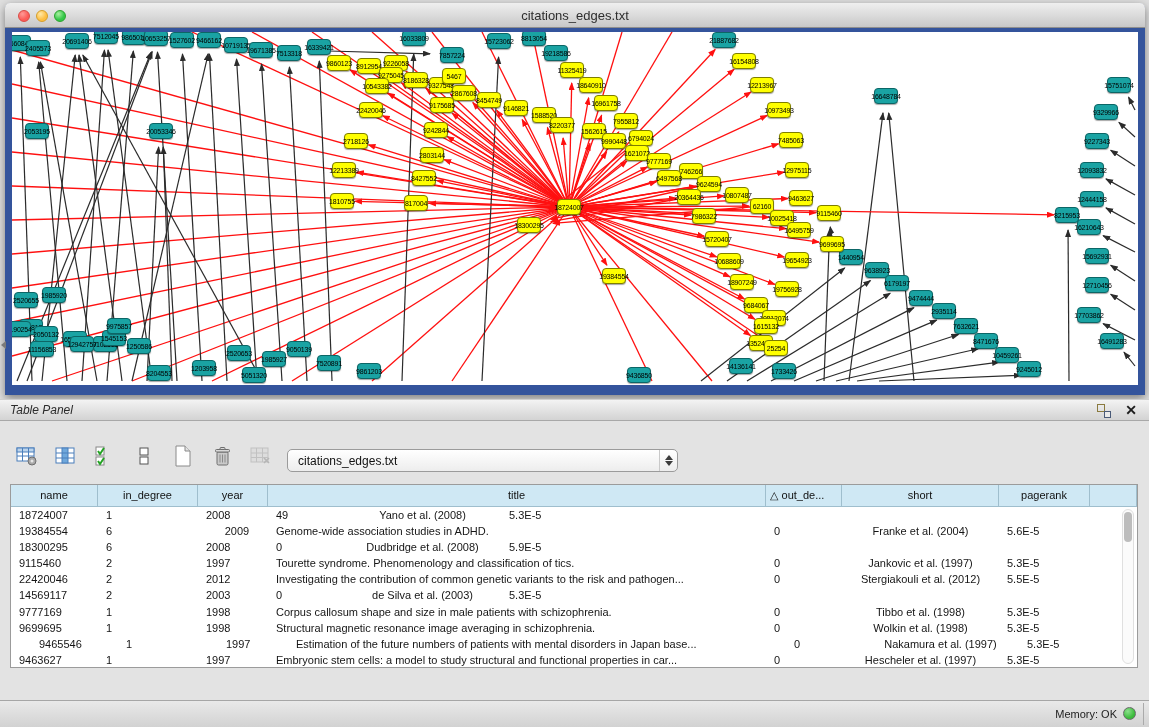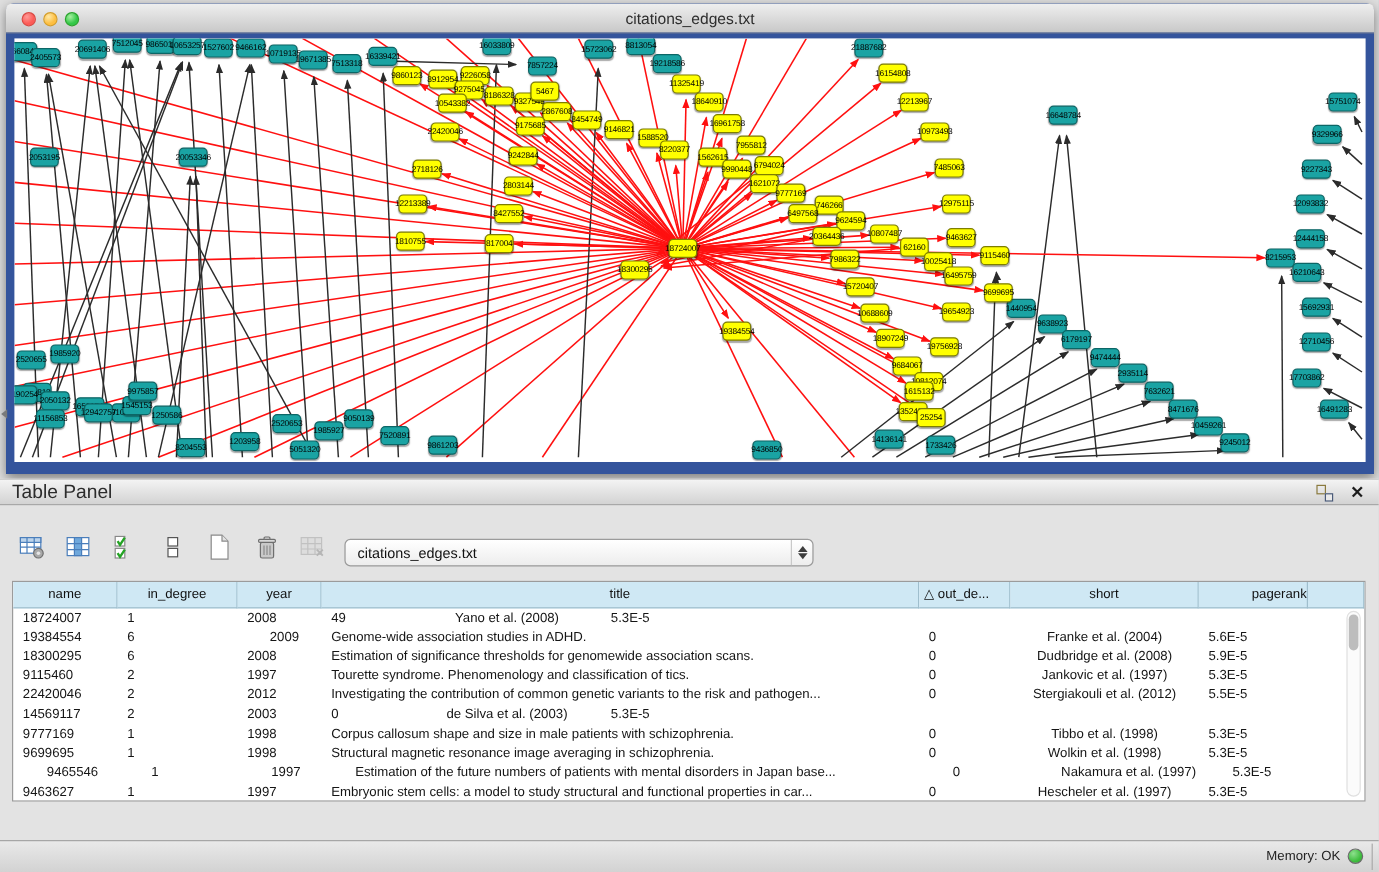--- a/index.html
+++ b/index.html
@@ -27,21 +27,21 @@
   .gnode.t { background:#1aa3a3; border:1px solid #0c6666; }
 
   
   .desk-arrow { position:absolute; left:1px; top:341px; width:0; height:0;
     border-top:4px solid transparent; border-bottom:4px solid transparent; border-right:5px solid #7a7a7a; }
 
   
   .tpanel { position:absolute; left:0; top:399px; width:1149px; height:301px; background:#e3e3e3; }
   .tp-header { position:relative; height:22px; background:linear-gradient(#f3f3f3,#d3d3d3);
     border-top:1px solid #cfcfcf; border-bottom:1px solid #a8a8a8; }
-  .tp-title { position:absolute; left:10px; line-height:21px; font-size:16px; color:#2c2c2c; }
+  .tp-title { position:absolute; left:10px; line-height:21px; font-size:12px; color:#2c2c2c;font-style:italic; }
   .float-icon { position:absolute; right:38px; top:4px; width:14px; height:14px; cursor:pointer; }
   .float-icon .sq1 { position:absolute; left:0; top:0; width:8px; height:8px; border:1.5px solid #8a7a3e; }
   .float-icon .sq2 { position:absolute; right:0; bottom:0; width:7px; height:7px; border:1.5px solid #4a5a78; background:#e9e9e9; }
   .close-icon { position:absolute; right:12px; top:2px; font-size:14px; font-weight:bold; color:#1c1c1c; cursor:pointer; }
 
   .toolbar { position:absolute; left:14px; top:40px; height:34px; display:flex; align-items:center; gap:13px; }
   .tool-btn { width:26px; height:26px; display:flex; align-items:center; justify-content:center; cursor:pointer; }
   .tool-btn.disabled { opacity:.45; cursor:default; }
   .fx { font-family:"Liberation Serif", serif; font-style:italic; font-weight:bold; font-size:15px; color:#222; }
   .fx small { font-size:10px; }
@@ -710,21 +710,21 @@
   </div>
 
   <div class="tablewrap">
     <div class="thead">
         <div class="th" style="width: 87px;">name</div>
         <div class="th" style="width: 100px;">in_degree</div>
         <div class="th" style="width: 70px;">year</div>
         <div class="th" style="width: 498px;">title</div>
         <div class="th" style="width: 76px; text-align: left; padding-left: 4px;">△ out_de...</div>
         <div class="th" style="width: 157px;">short</div>
-        <div class="th" style="width: 91px; text-align: right;">pagerank</div>
+        <div class="th" style="width: 91px;">pagerank</div>
         <div class="th" style="flex: 1 1 0%;"></div>
       </div>
     <div class="tbody">
         <div class="trow">
           <div class="td" style="width: 87px;">18724007</div>
           <div class="td" style="width: 100px;">1</div>
           <div class="td" style="width: 70px;">2008</div>
           <div class="td" style="width: 76px;">49</div>
           <div class="td center" style="width: 157px;">Yano et al. (2008)</div>
           <div class="td" style="width: 91px;">5.3E-5</div>
@@ -735,21 +735,20 @@
           <div class="td" style="width: 70px; text-align: center;">2009</div>
           <div class="td" style="width: 498px;">Genome-wide association studies in ADHD.</div>
           <div class="td" style="width: 76px;">0</div>
           <div class="td center" style="width: 157px;">Franke et al. (2004)</div>
           <div class="td" style="width: 91px;">5.6E-5</div>
         </div>
         <div class="trow">
           <div class="td" style="width: 87px;">18300295</div>
           <div class="td" style="width: 100px;">6</div>
           <div class="td" style="width: 70px;">2008</div>
-          <div class="td" style="width: 498px;">Estimation of significance thresholds for genomewide association scans.</div>
           <div class="td" style="width: 76px;">0</div>
           <div class="td center" style="width: 157px;">Dudbridge et al. (2008)</div>
           <div class="td" style="width: 91px;">5.9E-5</div>
         </div>
         <div class="trow">
           <div class="td" style="width: 87px;">9115460</div>
           <div class="td" style="width: 100px;">2</div>
           <div class="td" style="width: 70px;">1997</div>
           <div class="td" style="width: 498px;">Tourette syndrome. Phenomenology and classification of tics.</div>
           <div class="td" style="width: 76px;">0</div>

